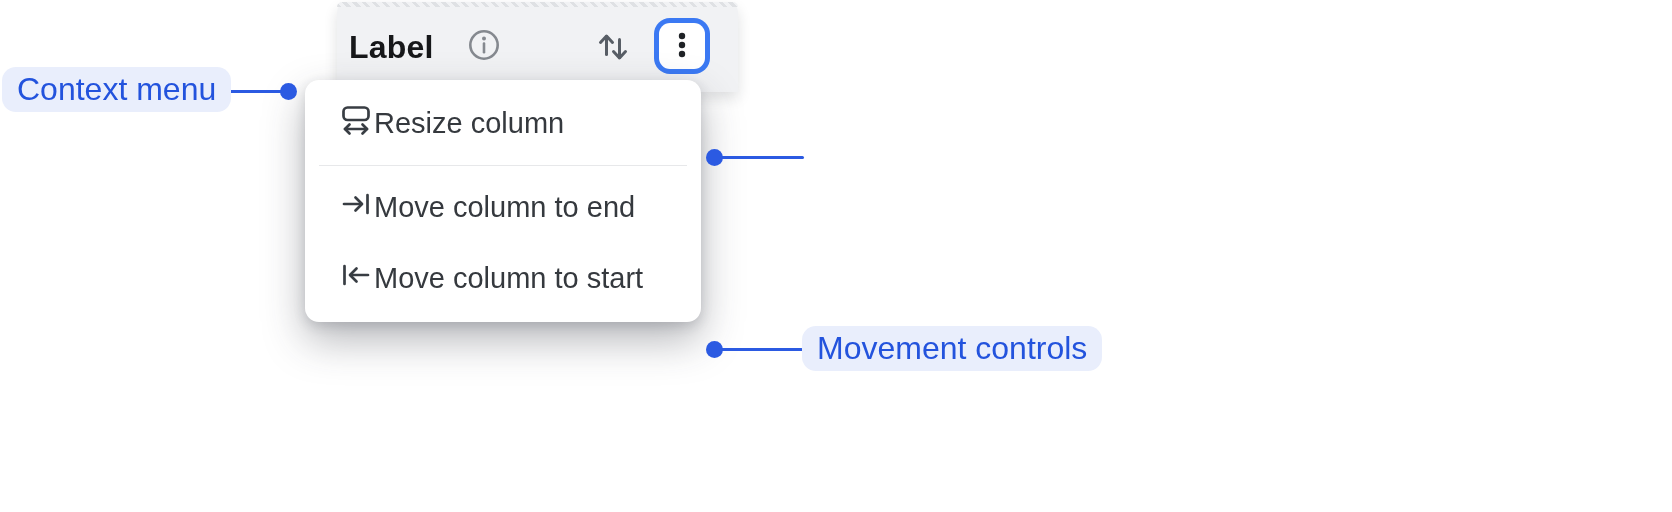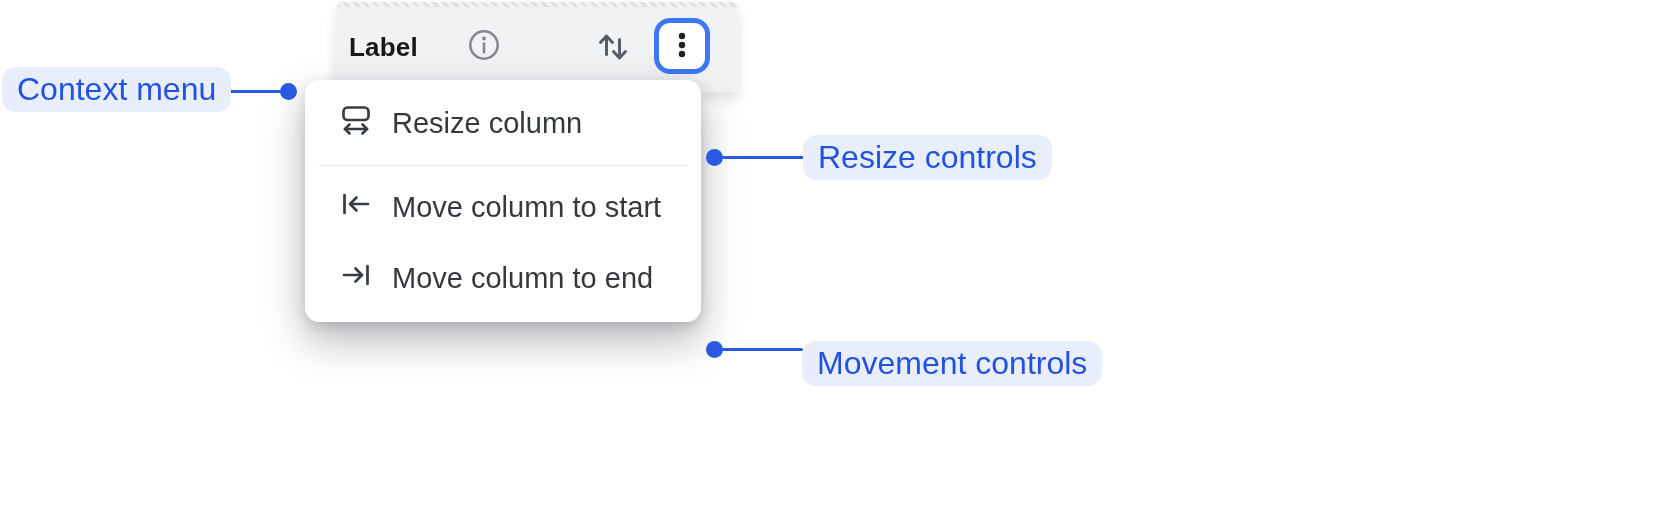--- a/index.html
+++ b/index.html
@@ -17,54 +17,54 @@
     background:#f1f2f4;border-radius:10px 10px 0 0;
     box-shadow:0 6px 14px rgba(30,34,40,.14);
   }
   .col-header .hatch{
     position:absolute;top:0;left:0;right:0;height:5px;
     border-radius:10px 10px 0 0;
     background:repeating-linear-gradient(45deg,#dfe1e4 0 3px,#f1f2f4 3px 7px);
   }
   .col-header-label{
     position:absolute;left:12px;top:50%;transform:translateY(-50%);
-    font-size:26px;font-weight:700;color:#17181a;letter-spacing:.2px;
+    font-size:32px;font-weight:700;color:#17181a;letter-spacing:.2px;
   }
   .info-icon{position:absolute;left:130px;top:26px;width:34px;height:34px;cursor:pointer;}
   .sort-icon{position:absolute;left:258px;top:26px;width:36px;height:38px;cursor:pointer;}
   .more-btn{
     position:absolute;left:322px;top:21px;width:46px;height:46px;
     background:#ffffff;border:none;border-radius:11px;
     box-shadow:0 0 0 5px #3b79f3;cursor:pointer;padding:0;
     display:flex;align-items:center;justify-content:center;
   }
 
   
   .ctx-menu{
     position:absolute;left:305px;top:80px;width:396px;
     background:#ffffff;border-radius:14px;padding:8px 0;
     box-shadow:0 18px 42px rgba(45,50,60,.35), 0 4px 12px rgba(45,50,60,.16);
   }
   .menu-item{
     display:flex;align-items:center;height:71px;
-    padding:0 18px 0 33px;gap:18px;
+    padding:0 18px 0 33px;gap:0;
     font-size:29px;color:#35393e;cursor:pointer;white-space:nowrap;
   }
   .menu-item svg{flex:0 0 auto;}
   .menu-divider{height:1px;background:#e7e8ea;margin:6px 14px;}
 
   
   .pill{
     position:absolute;height:45px;display:inline-flex;align-items:center;
     padding:0 15px;background:#e9eefc;border-radius:14px;
     color:#2353dd;font-size:32px;font-weight:400;white-space:nowrap;
   }
   .pill-context{left:2px;top:67px;}
   .pill-resize{left:803px;top:135px;}
-  .pill-movement{left:802px;top:341px;}
+  .pill-movement{left:802px;top:326px;}
 
   .connector{position:absolute;height:3px;background:#2b5ae2;border-radius:2px;}
   .line-context{left:202px;top:90px;width:87px;}
   .line-resize{left:714px;top:156px;width:90px;}
   .line-movement{left:714px;top:348px;width:89px;}
 
   .connector-dot{position:absolute;width:17px;height:17px;border-radius:50%;background:#2b5ae2;}
   .dot-context{left:280px;top:83px;}
   .dot-resize{left:706px;top:149px;}
   .dot-movement{left:706px;top:341px;}
@@ -121,46 +121,45 @@
       <span>Resize column</span>
     </div>
 
 
     <div class="menu-divider"></div>
 
 
     <div class="menu-item">
       <span>
         <svg width="36" height="36" viewBox="0 0 36 36" fill="none" stroke="#383d43" stroke-width="2.7" stroke-linecap="round" stroke-linejoin="round">
+          <path d="M29.5 9 V27"></path>
+          <path d="M6 18 H23.5"></path>
+          <path d="M17.5 11.5 L24 18 L17.5 24.5"></path>
+        </svg>
+      </span>
+      <span>Move column to end</span>
+    </div>
+
+    <div class="menu-item">
+      <span>
+        <svg width="36" height="36" viewBox="0 0 36 36" fill="none" stroke="#383d43" stroke-width="2.7" stroke-linecap="round" stroke-linejoin="round">
           <path d="M6.5 9 V27"></path>
           <path d="M30 18 H12.5"></path>
           <path d="M18.5 11.5 L12 18 L18.5 24.5"></path>
         </svg>
       </span>
       <span>Move column to start</span>
-    </div>
-
-    <div class="menu-item">
-      <span>
-        <svg width="36" height="36" viewBox="0 0 36 36" fill="none" stroke="#383d43" stroke-width="2.7" stroke-linecap="round" stroke-linejoin="round">
-          <path d="M29.5 9 V27"></path>
-          <path d="M6 18 H23.5"></path>
-          <path d="M17.5 11.5 L24 18 L17.5 24.5"></path>
-        </svg>
-      </span>
-      <span>Move column to end</span>
     </div>
 
   </div>
 
   <div class="connector line-context"></div>
   <div class="connector-dot dot-context"></div>
   <div class="pill pill-context">Context menu</div>
 
   <div class="connector line-resize"></div>
   <div class="connector-dot dot-resize"></div>
-  <div class="pill pill-resize">Resize controls</div>
 
   <div class="connector line-movement"></div>
   <div class="connector-dot dot-movement"></div>
   <div class="pill pill-movement">Movement controls</div>
 
 </div>
 
 </body></html>

